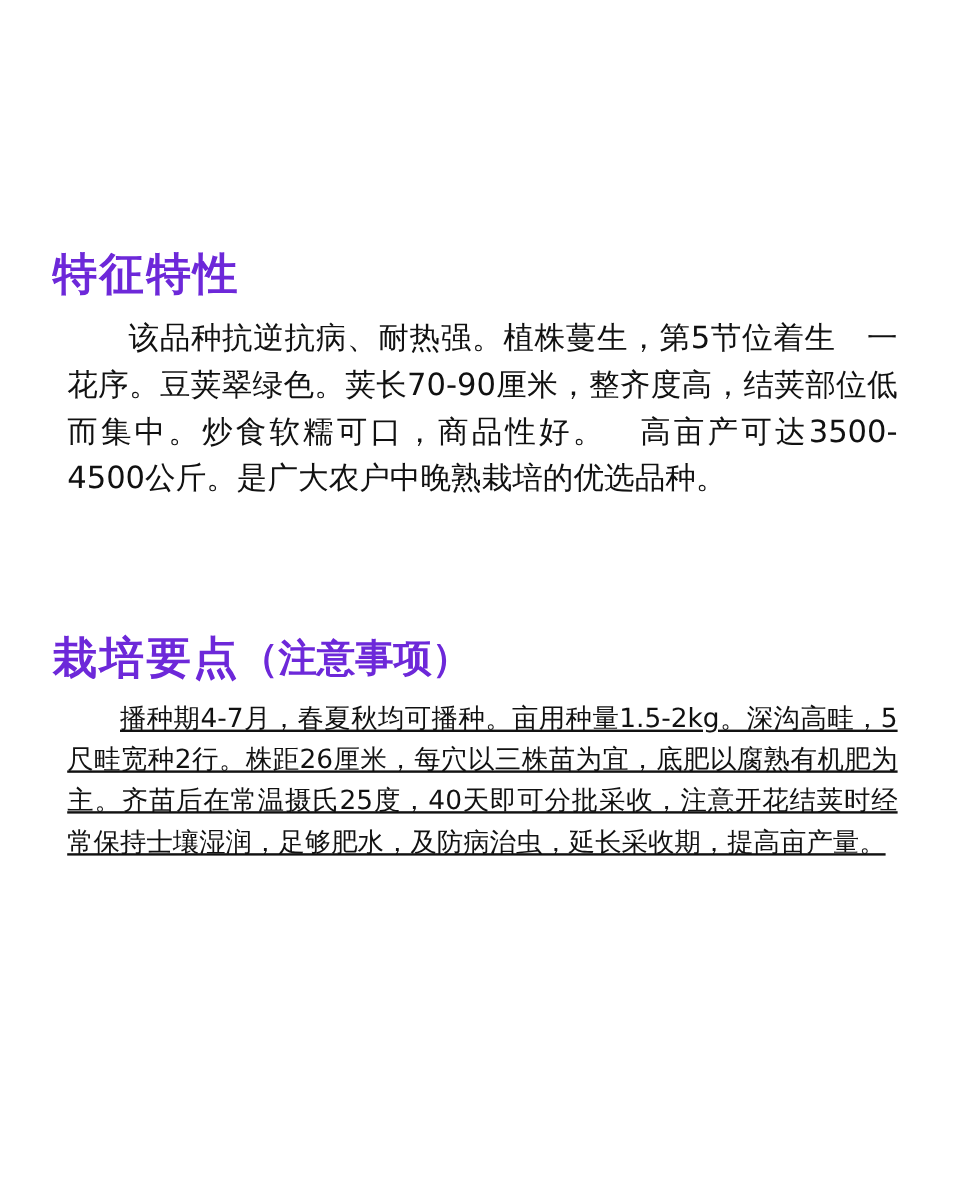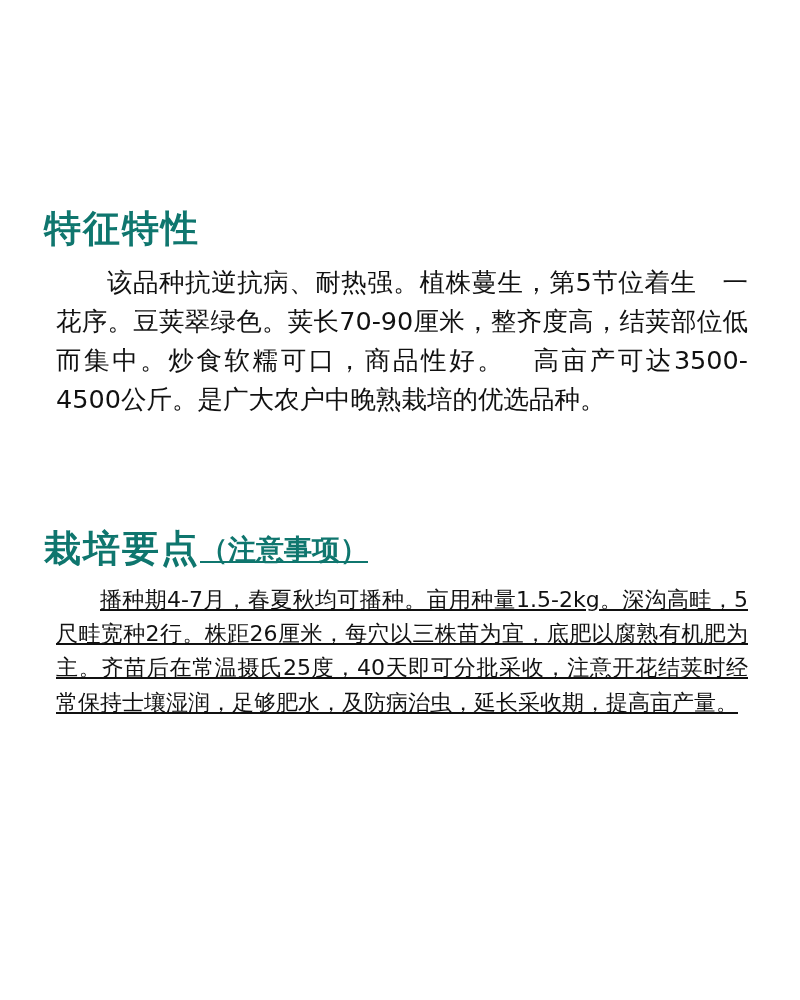--- a/index.html
+++ b/index.html
@@ -24,33 +24,32 @@
   .section {
     position: absolute;
     left: 44px;
     right: 40px;
   }
   .section-features { top: 205px; }
   .section-cultivation { top: 525px; }
 
   .heading {
     margin: 0 0 6px 0;
-    color: #0f766e;
+    color: #6d28d9;
     font-family: "DejaVu Serif", "Liberation Serif", serif;
     font-weight: bold;
     font-size: 37px;
     letter-spacing: 2px;
     line-height: 1.25;
     white-space: nowrap;
   }
   .heading .sub {
-    font-size: 28px;
+    font-size: 32px;
     letter-spacing: 0px;
     vertical-align: 2px;
-    text-decoration: underline;
   }
   .body-text {
     margin: 12px;
     font-size: 25.5px;
     line-height: 1.52;
     color: #111111;
     text-align: justify;
     text-justify: inter-ideograph;
     letter-spacing: 0px;
     text-indent: 2em;

